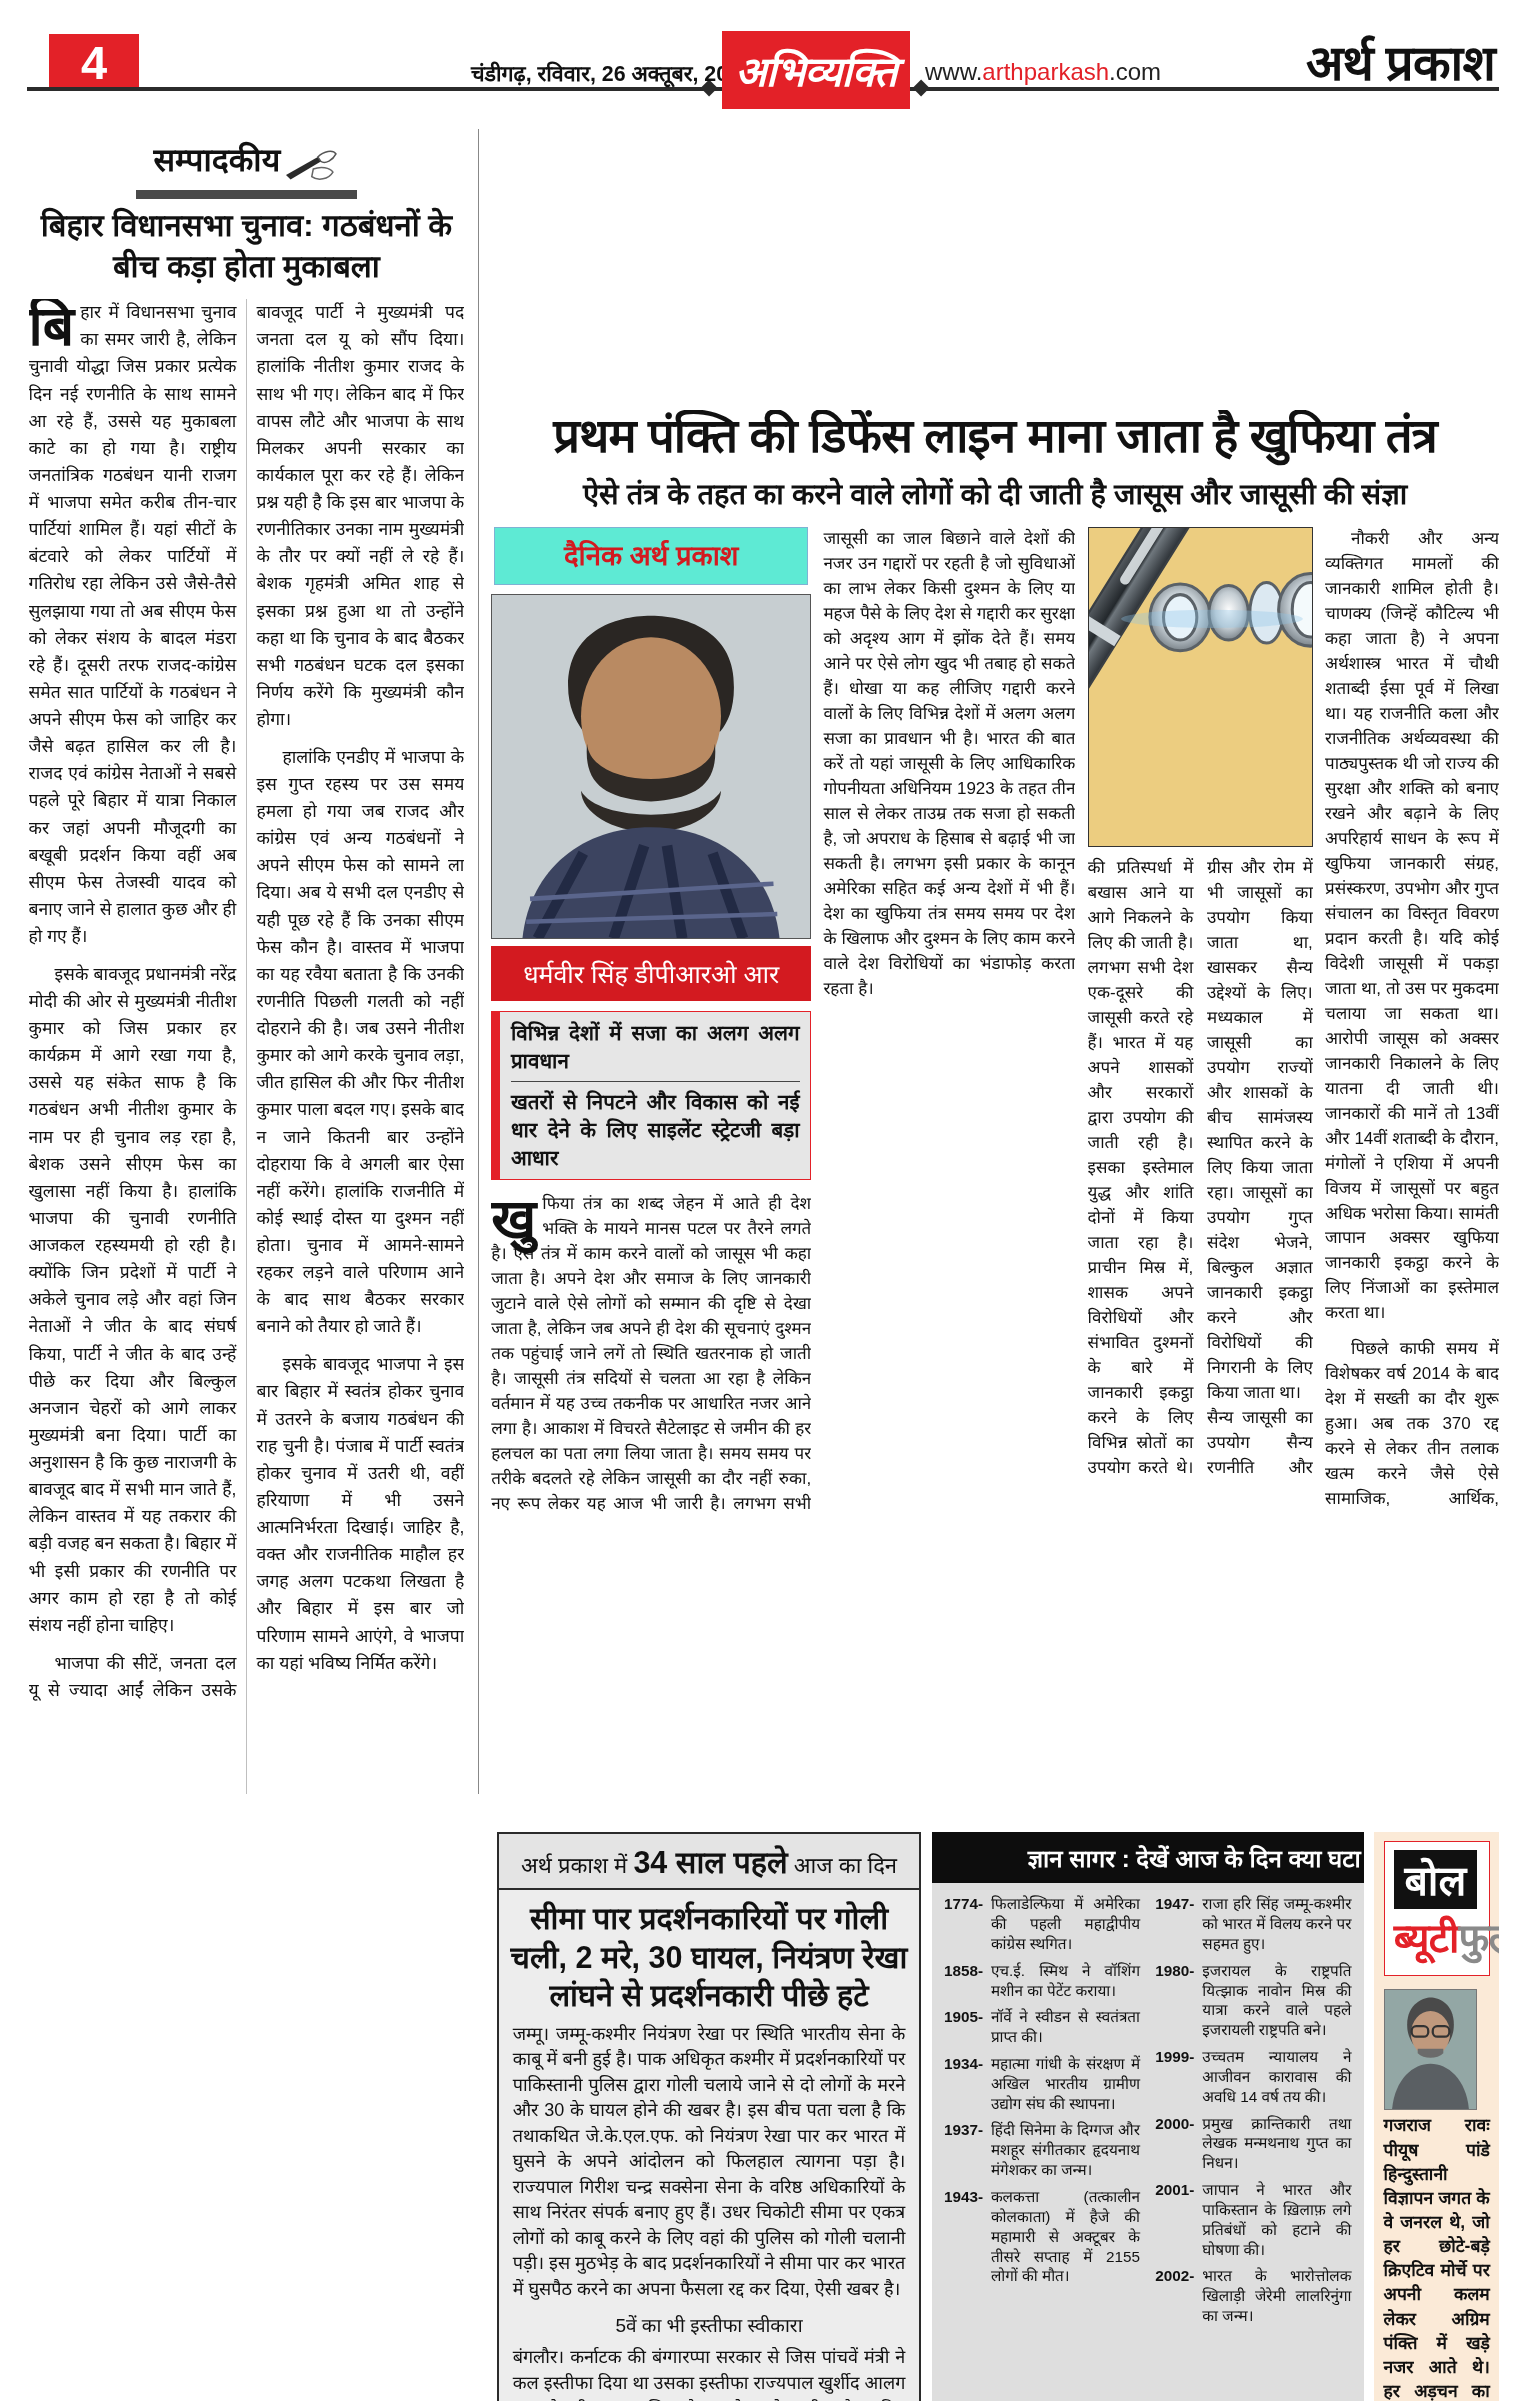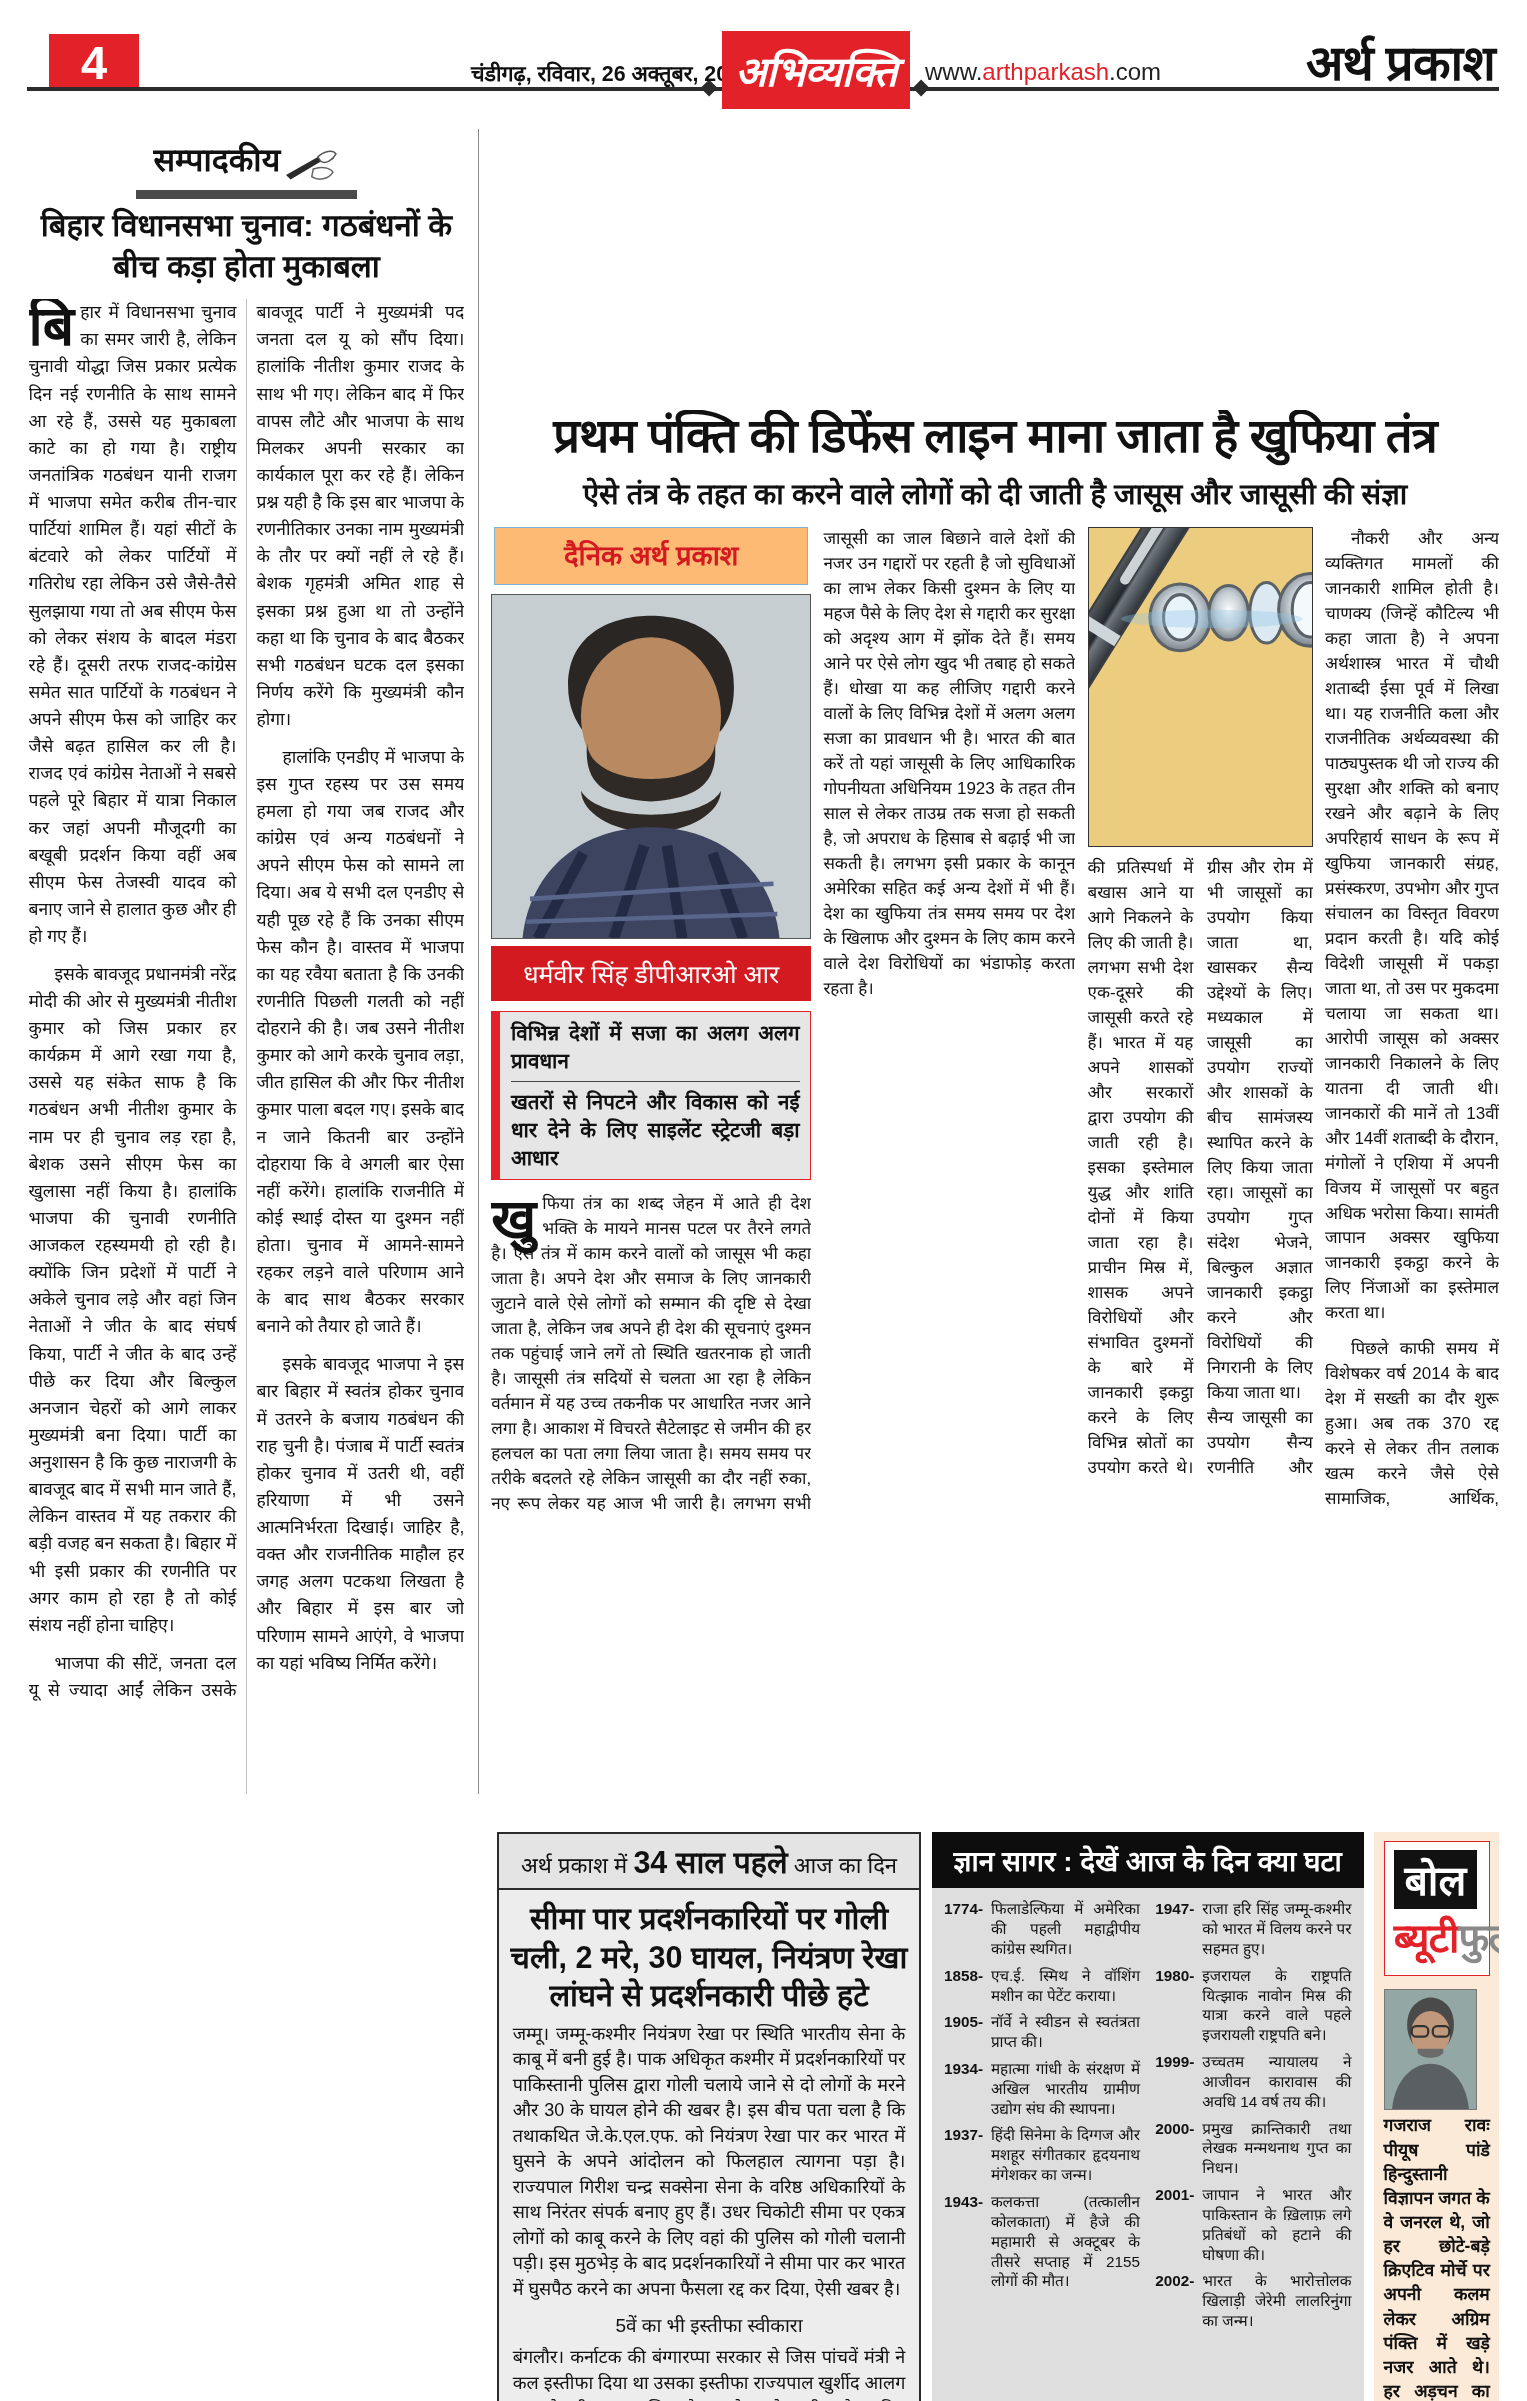--- a/index.html
+++ b/index.html
@@ -36,21 +36,21 @@
              font-size:17.5px; line-height:1.55; text-align:justify; height:1495px; overflow:hidden; }
   .ed-body p, .para-block p { margin-bottom:10.7px; text-indent:26px; }
   p.lead-para { text-indent:0; }
   .dropcap { float:left; font-size:55px; line-height:.82; font-weight:bold; padding:4.6px 6.1px 0 0; }
 
   
   .ma-headline { font-size:47px; font-weight:900; text-align:center; letter-spacing:-0.8px; line-height:1.1; }
   .ma-subhead  { font-size:29px; font-weight:bold; text-align:center; margin:10.7px 0 15.3px; }
   .ma-content { display:grid; grid-template-columns:320px 252px 1fr 174px; gap:12.2px; height:986px; overflow:hidden; }
   .ma-col { font-size:17px; line-height:1.47; text-align:justify; overflow:hidden; }
-  .profile-brand { background:#fdba74; color:#d31a20; font-weight:bold; font-size:27.5px; text-align:center;
+  .profile-brand { background:#5eead4; color:#d31a20; font-weight:bold; font-size:27.5px; text-align:center;
                    padding:7.6px 4.6px; border:0.8px solid #7fb2d4; margin:0 3.1px 9.2px; }
   .profile-photo { height:345px; border:0.8px solid #555; background:linear-gradient(160deg,#d3d8da 0%,#b9c0c4 60%,#a5adb2 100%);
                    position:relative; overflow:hidden; }
   .profile-caption { background:#d31a20; color:#fff; font-weight:normal; font-size:25px; text-align:center;
                      padding:9.2px 4.6px; margin-top:7.6px; }
   .profile-points { background:#e6e6e6; border:1.5px solid #e32128; border-left:9.2px solid #e32128;
                     padding:7.6px 10.7px; font-size:20.6px; font-weight:bold; line-height:1.35; margin-top:9.2px; }
   .profile-points .pp-divider { border-top:1.5px solid #444; margin:6.1px 0; }
   .ma-col1-text { margin-top:12.2px; }
   .pen-photo { height:320px; border:1.5px solid #333; background:#eccd80; position:relative; overflow:hidden; margin-bottom:9.2px; }
@@ -59,21 +59,21 @@
 
   
   .boxes-row { display:grid; grid-template-columns:424px 432px 1fr; gap:10.7px; margin:17px 28px 0 497px; height:597px; overflow:hidden; }
   .years-box { border:2.3px solid #2b2b2b; background:#ededed; overflow:hidden; }
   .years-kicker { border-bottom:2.3px solid #2b2b2b; text-align:center; font-size:22px; padding:6.1px 3.1px; background:#e4e4e4; }
   .years-kicker b { font-size:30.5px; }
   .years-headline { font-size:30.5px; font-weight:900; text-align:center; line-height:1.25; padding:9.2px 10.7px 4.6px; }
   .years-body { font-size:18px; line-height:1.42; text-align:justify; padding:3.1px 13.7px 6.1px; }
   .years-sub-headline { font-size:19px; font-weight:400; text-align:center; padding:3.1px 0 4.6px; }
   .gyan-box { background:#dedede; overflow:hidden; }
-  .gyan-title { background:#0d0d0d; color:#fff; font-size:28px; font-weight:900; text-align:center; padding:9.2px 3.1px; }
+  .gyan-title { background:#0d0d0d; color:#fff; font-size:24px; font-weight:900; text-align:right; padding:9.2px 3.1px; }
   .gyan-events { column-count:2; column-gap:15.3px; padding:10.7px 12.2px; font-size:15.3px; line-height:1.3; }
   .gyan-event { display:flex; break-inside:avoid; margin-bottom:6.9px; }
   .gyan-year { width:47px; flex:none; font-weight:bold; }
   .gyan-text { flex:1; text-align:justify; }
   .bol-box { background:#fbead7; padding:9.2px 9.2px 0; overflow:hidden; }
   .bol-logo { border:1.5px solid #e32128; background:#fff; padding:7.6px 9.2px 10.7px; margin-bottom:9.2px; }
   .bol-logo .l1 { background:#111; color:#fff; font-size:41px; font-weight:900; padding:1.5px 10.7px; display:inline-block; }
   .bol-logo .l2 { font-size:40px; font-weight:900; color:#e32128; letter-spacing:-0.8px; }
   .bol-logo .l3 { font-size:40px; font-weight:900; color:#8a8a8a; letter-spacing:-0.8px; }
   .bol-body { font-size:17.5px; line-height:1.38; text-align:justify; font-weight:600; }

